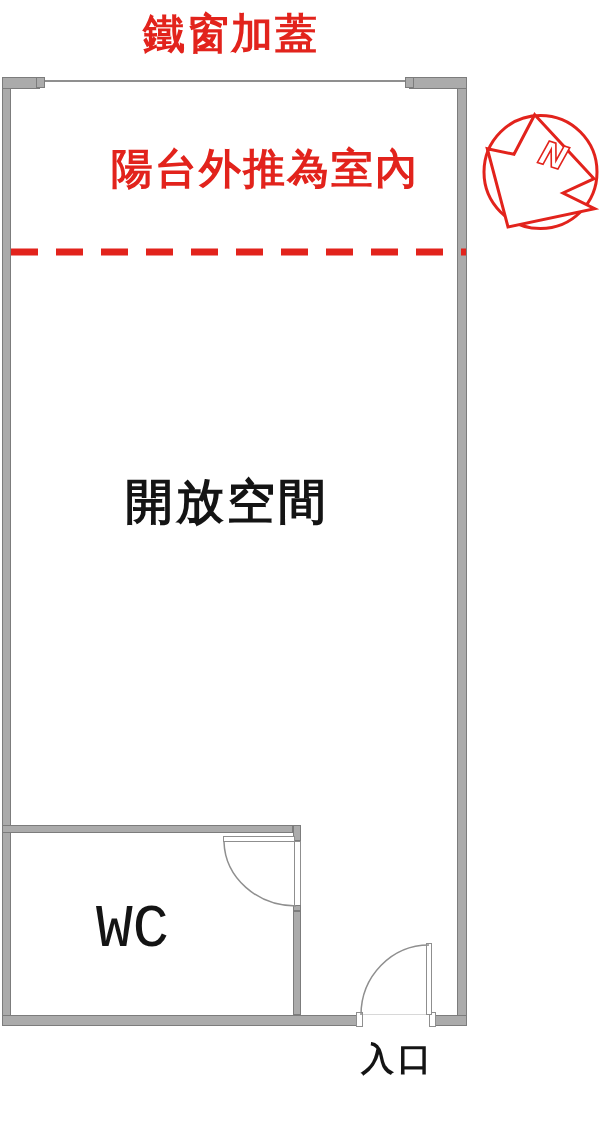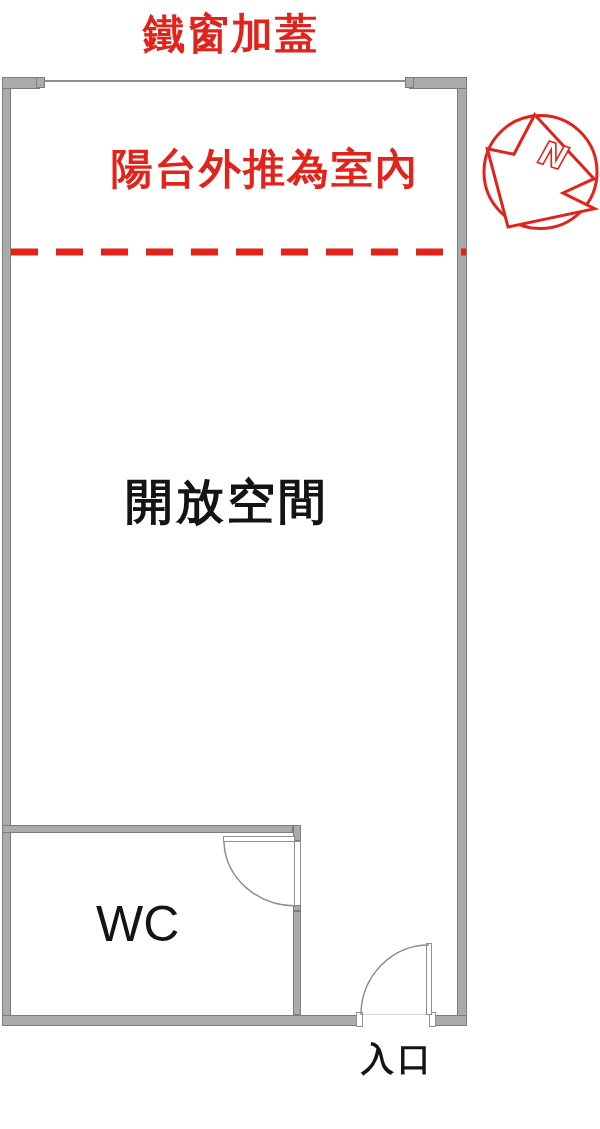--- a/index.html
+++ b/index.html
@@ -13,21 +13,21 @@
   #plan{position:relative;width:600px;height:1129px;background:#fff;overflow:hidden;
         font-family:"Liberation Sans",sans-serif;}
   .wall{position:absolute;background:var(--wall-fill);border:1px solid var(--wall-edge);box-sizing:border-box;}
   .frame-white{position:absolute;background:#fff;border:1px solid var(--door-line);box-sizing:border-box;}
   .thinline{position:absolute;background:var(--door-line);}
   .label{position:absolute;line-height:1;color:var(--text-black);white-space:nowrap;}
   .red-text{color:var(--annotation-red);font-weight:bold;}
   .title{font-size:42px;letter-spacing:2px;text-align:center;}
   .note{font-size:42px;letter-spacing:2px;text-align:center;}
   .room{font-size:48px;font-weight:600;letter-spacing:3px;text-align:center;}
-  .wc{font-size:50px;font-family:Liberation Sans, sans-serif;}
+  .wc{font-size:61px;font-family:Liberation Mono, monospace;}
   .entry{font-size:33px;font-weight:600;letter-spacing:4px;text-align:center;}
   svg.overlay{position:absolute;left:0;top:0;pointer-events:none;}
   .door-arc{stroke:var(--door-line);stroke-width:1.5;fill:none;}
   .red-stroke{stroke:var(--annotation-red);fill:none;}
   .compass-body{stroke:var(--annotation-red);fill:#fff;}
   .compass-n{font-family:"DejaVu Sans",sans-serif;font-style:italic;font-weight:bold;
              fill:#fff;stroke:var(--annotation-red);stroke-width:1.6px;}
   .threshold{position:absolute;background:#d8d8d8;}
 </style>
 </head>

